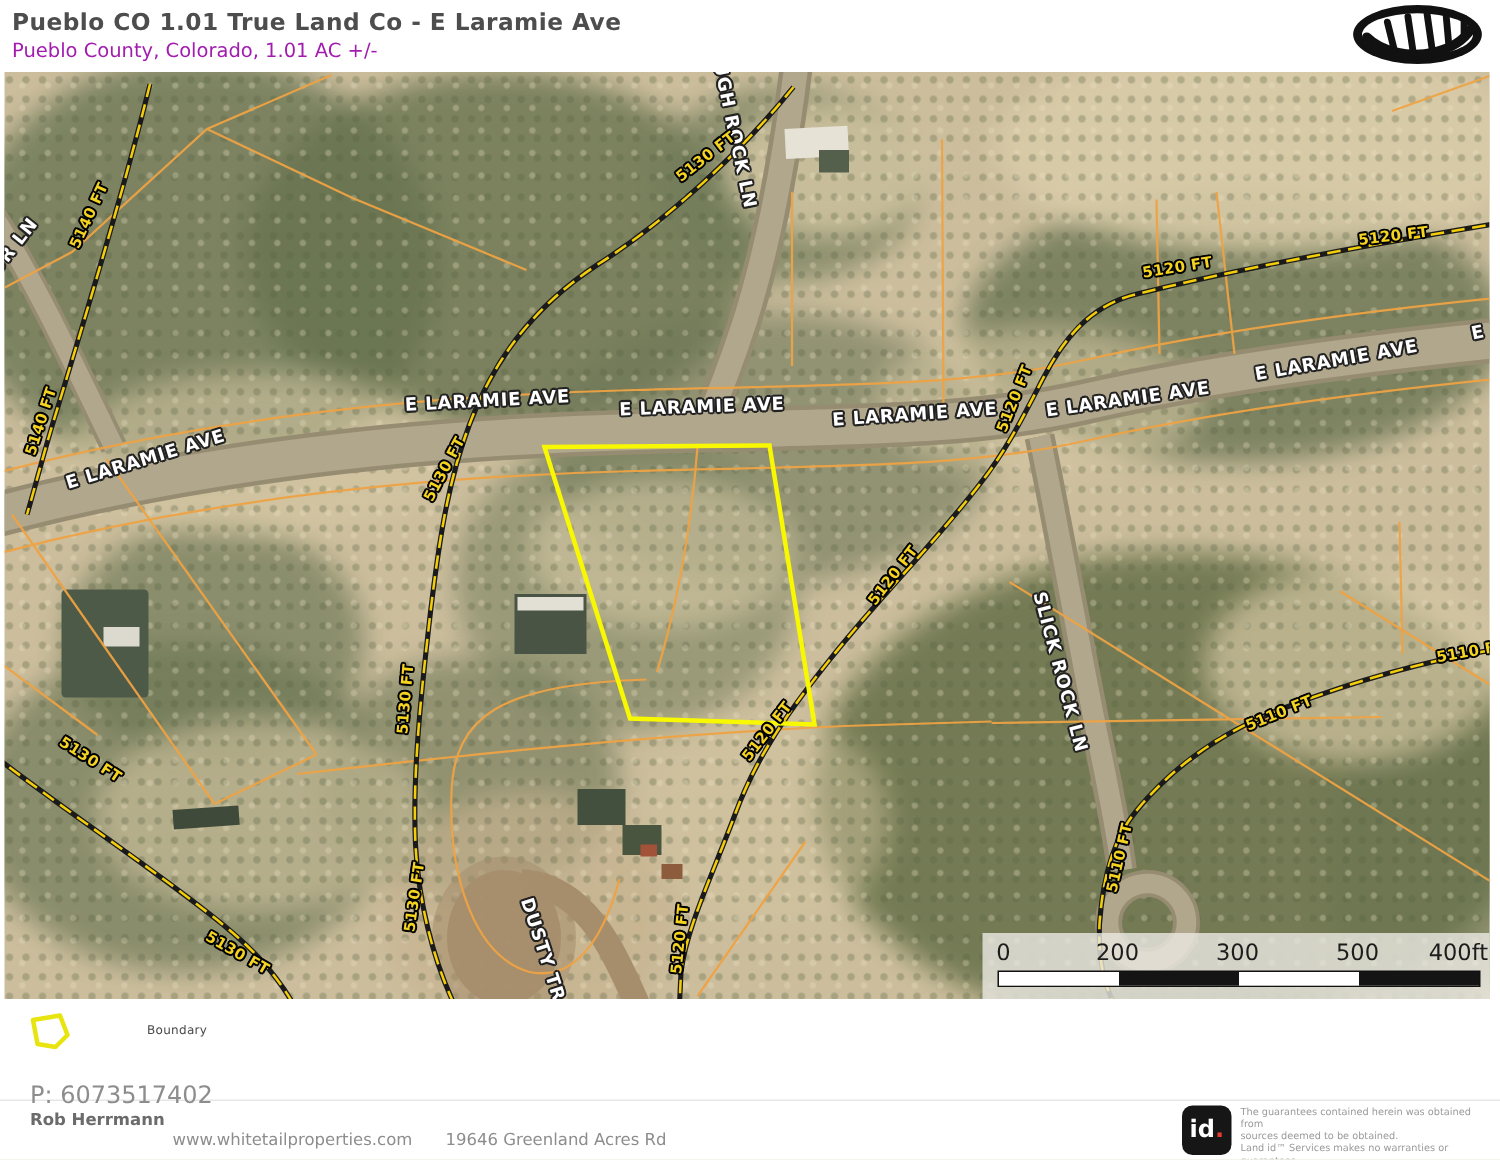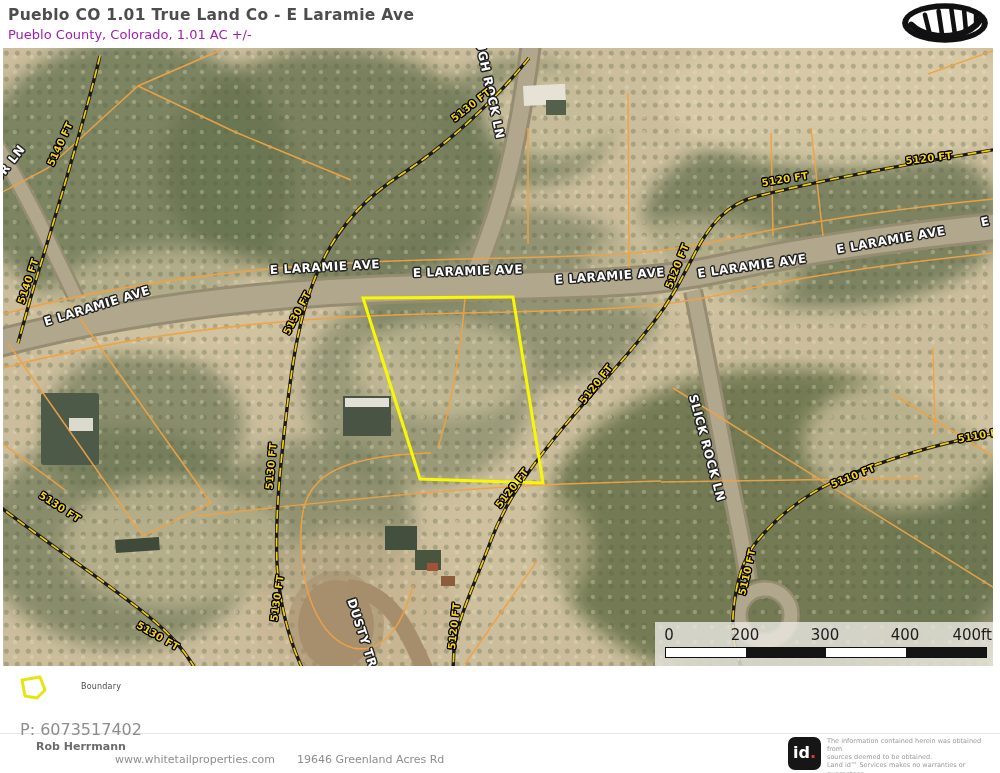--- a/index.html
+++ b/index.html
@@ -27,24 +27,24 @@
     text-shadow:-1.3px 0 #000,1.3px 0 #000,0 -1.3px #000,0 1.3px #000,-1px -1px #000,1px 1px #000,-1px 1px #000,1px -1px #000;}
   
   #scalebar{position:absolute;left:652px;top:574px;width:341px;height:44px;background:rgba(236,234,228,.8);}
   .sb-num{position:absolute;top:4px;font-size:15px;color:#1c1c1c;transform:translateX(-50%);}
   .sb-end{position:absolute;top:4px;right:4px;font-size:15px;color:#1c1c1c;}
   .sb-bar{position:absolute;left:10px;top:25px;width:320px;height:9px;border:1.5px solid #111;display:flex;}
   .sb-seg{flex:1;height:100%;}
   
   #legend{position:absolute;left:18px;top:675px;height:26px;}
   #legend svg{position:absolute;left:0;top:0;}
-  .legend-label{position:absolute;left:63px;top:7px;font-size:8px;color:#4a4a4a;letter-spacing:.2px;}
+  .legend-label{position:absolute;left:80px;top:7px;font-size:8px;color:#4a4a4a;letter-spacing:.2px;}
   
   .footer-line{position:absolute;left:0;right:0;top:733px;height:1px;background:#e6e6e6;}
-  .agent-name{position:absolute;left:20px;top:740px;font-size:11px;font-weight:bold;color:#6b6b6b;margin-left:16px;}
+  .agent-name{position:absolute;left:20px;top:740px;font-size:11px;font-weight:bold;color:#6b6b6b;}
   .agent-phone{position:absolute;left:20px;top:720px;font-size:16px;color:#8d8d8d;}
   .agent-web{position:absolute;left:115px;top:753px;font-size:11px;color:#8d8d8d;}
   .agent-addr{position:absolute;left:297px;top:753px;font-size:11px;color:#8d8d8d;}
   .id-logo{position:absolute;left:788px;top:737px;width:33px;height:33px;background:#161616;border-radius:7px;
     color:#fff;font-size:16px;font-weight:bold;text-align:center;line-height:31px;}
   .id-dot{color:#e03c31;}
   .disclaimer{position:absolute;left:827px;top:737px;width:170px;font-size:6.5px;line-height:1.25;color:#9a9a9a;}
 </style>
 </head>
 <body>
@@ -200,21 +200,21 @@
         <span class="contour-label" style="left: 451px; top: 578px; transform: translate(-50%, -50%) rotate(-84deg);">5120 FT</span>
         <span class="contour-label" style="left: 978px; top: 387px; transform: translate(-50%, -50%) rotate(-10deg);">5110 FT</span>
         <span class="contour-label" style="left: 850px; top: 428px; transform: translate(-50%, -50%) rotate(-22deg);">5110 FT</span>
         <span class="contour-label" style="left: 744px; top: 524px; transform: translate(-50%, -50%) rotate(-77deg);">5110 FT</span>
       </div>
 
     <div id="scalebar">
       <span class="sb-num" style="left:14px">0</span>
       <span class="sb-num" style="left:90px">200</span>
       <span class="sb-num" style="left:170px">300</span>
-      <span class="sb-num" style="left:250px">400</span>
+      <span class="sb-num" style="left:250px">500</span>
       <span class="sb-end">400ft</span>
       <div class="sb-bar">
         <div class="sb-seg" style="background:#fff"></div>
         <div class="sb-seg" style="background:#141414"></div>
         <div class="sb-seg" style="background:#fff"></div>
         <div class="sb-seg" style="background:#141414"></div>
       </div>
     </div>
   </div>
 
@@ -226,19 +226,19 @@
   </div>
 
   <div class="footer-line"></div>
   <div class="agent-name">Rob Herrmann</div>
   <div class="agent-phone">P: 6073517402</div>
   <div class="agent-web">www.whitetailproperties.com</div>
   <div class="agent-addr">19646 Greenland Acres Rd</div>
 
   <div class="id-logo"><span>id</span><span class="id-dot">.</span></div>
   <div class="disclaimer">
-    <div>The information contained herein was obtained from</div>
+    <div>The guarantees contained herein was obtained from</div>
     <div>sources deemed to be obtained.</div>
     <div> Land id™  Services makes no warranties or guarantees</div>
 
   </div>
 
 </div>
 
 </body></html>

